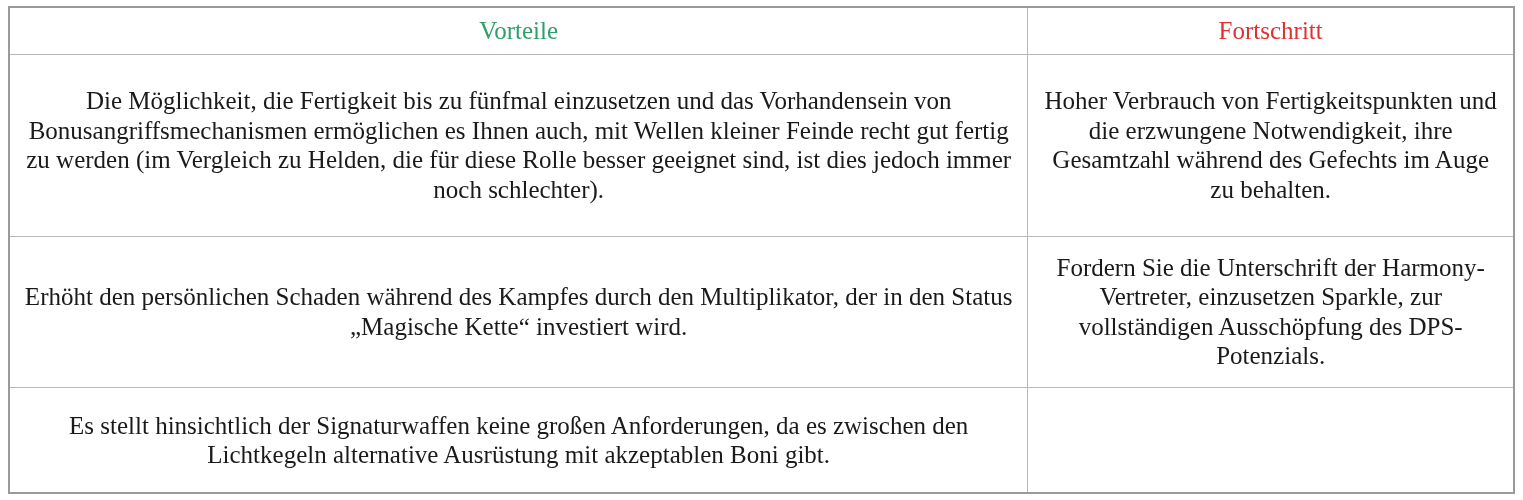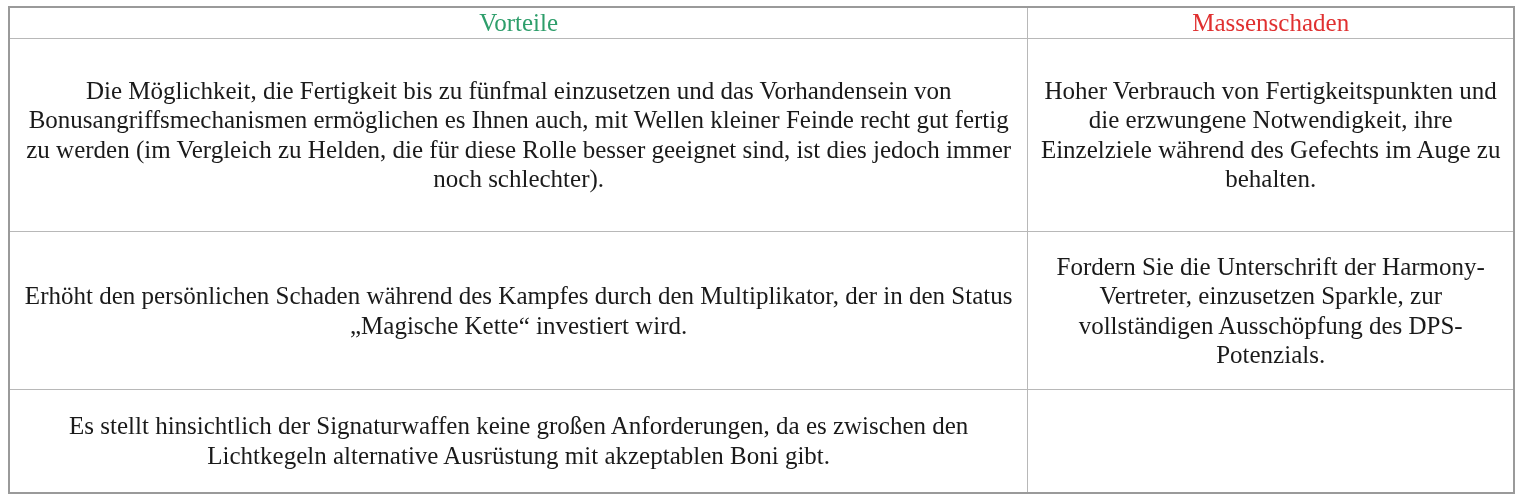--- a/index.html
+++ b/index.html
@@ -23,21 +23,21 @@
   table.pros-cons {
     width: 100%;
     height: 100%;
     border-collapse: collapse;
     table-layout: fixed;
     border: 2px solid #9a9a9a;
   }
   table.pros-cons td,
   table.pros-cons th {
     border: 1px solid #b8b8b8;
-    padding: 0 10px;
+    padding: 8px 10px;
     vertical-align: middle;
     text-align: center;
     font-size: 25px;
     line-height: 1.18;
     font-weight: normal;
   }
   thead th {
     padding-top: 2px;
     padding-bottom: 4px;
     font-size: 26px;
@@ -69,27 +69,27 @@
 
 <div class="table-wrap">
   <table class="pros-cons">
     <colgroup>
       <col class="col-pros">
       <col class="col-cons">
     </colgroup>
     <thead>
       <tr>
         <th class="head-pros">Vorteile</th>
-        <th class="head-cons">Massenschaden</th>
+        <th class="head-cons">Fortschritt</th>
       </tr>
     </thead>
     <tbody>
       <tr class="row-2">
         <td class="cell-pros">Die Möglichkeit, die Fertigkeit bis zu fünfmal einzusetzen und das Vorhandensein von Bonusangriffsmechanismen ermöglichen es Ihnen auch, mit Wellen kleiner Feinde recht gut fertig zu werden (im Vergleich zu Helden, die für diese Rolle besser geeignet sind, ist dies jedoch immer noch schlechter).</td>
-        <td class="cell-cons">Hoher Verbrauch von Fertigkeitspunkten und die erzwungene Notwendigkeit, ihre Einzelziele während des Gefechts im Auge zu behalten.</td>
+        <td class="cell-cons">Hoher Verbrauch von Fertigkeitspunkten und die erzwungene Notwendigkeit, ihre Gesamtzahl während des Gefechts im Auge zu behalten.</td>
       </tr>
       <tr class="row-3">
         <td class="cell-pros">Erhöht den persönlichen Schaden während des Kampfes durch den Multiplikator, der in den Status „Magische Kette“ investiert wird.</td>
         <td class="cell-cons">Fordern Sie die Unterschrift der Harmony-Vertreter, einzusetzen Sparkle, zur vollständigen Ausschöpfung des DPS-Potenzials.</td>
       </tr>
       <tr class="row-4">
         <td class="cell-pros">Es stellt hinsichtlich der Signaturwaffen keine großen Anforderungen, da es zwischen den Lichtkegeln alternative Ausrüstung mit akzeptablen Boni gibt.</td>
         <td class="cell-cons"></td>
       </tr>
     </tbody>

